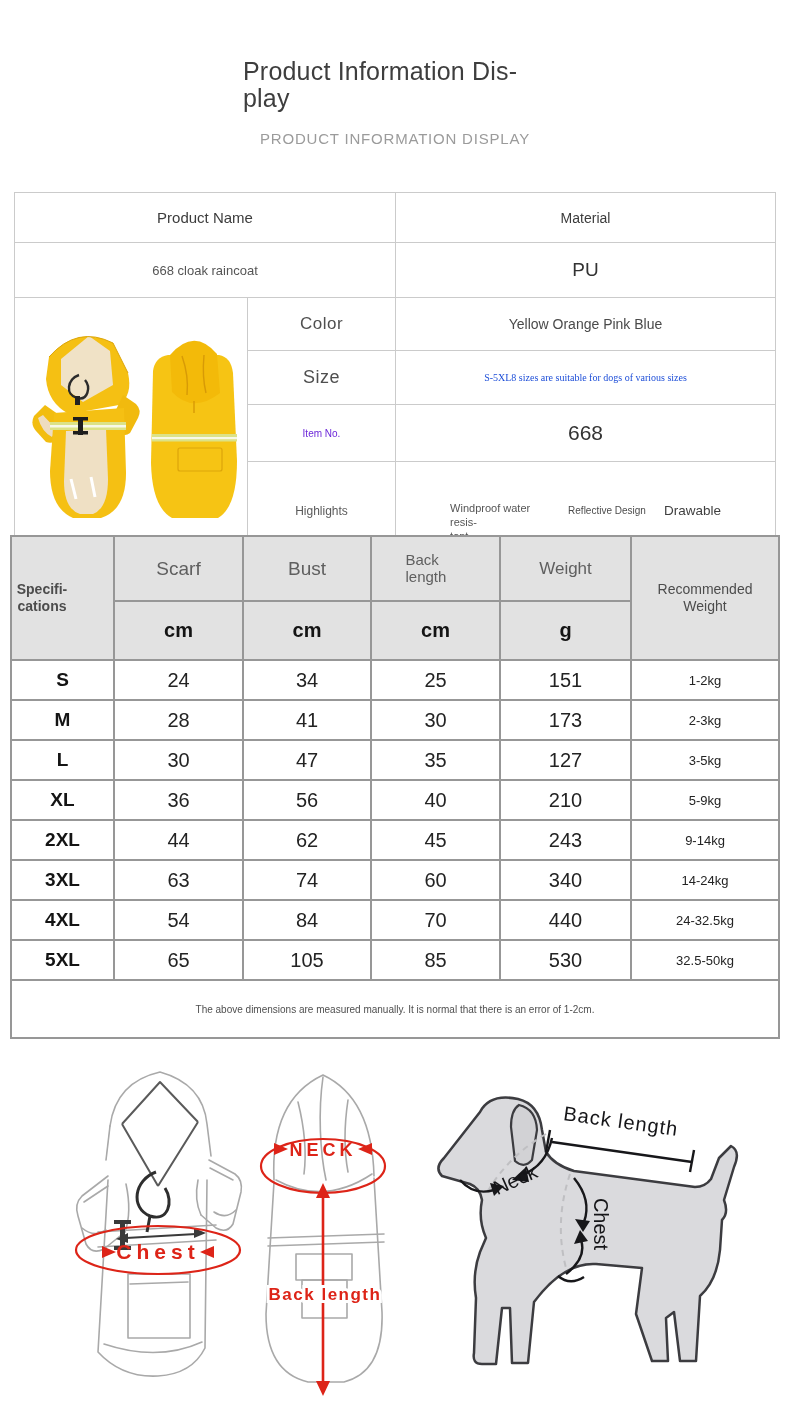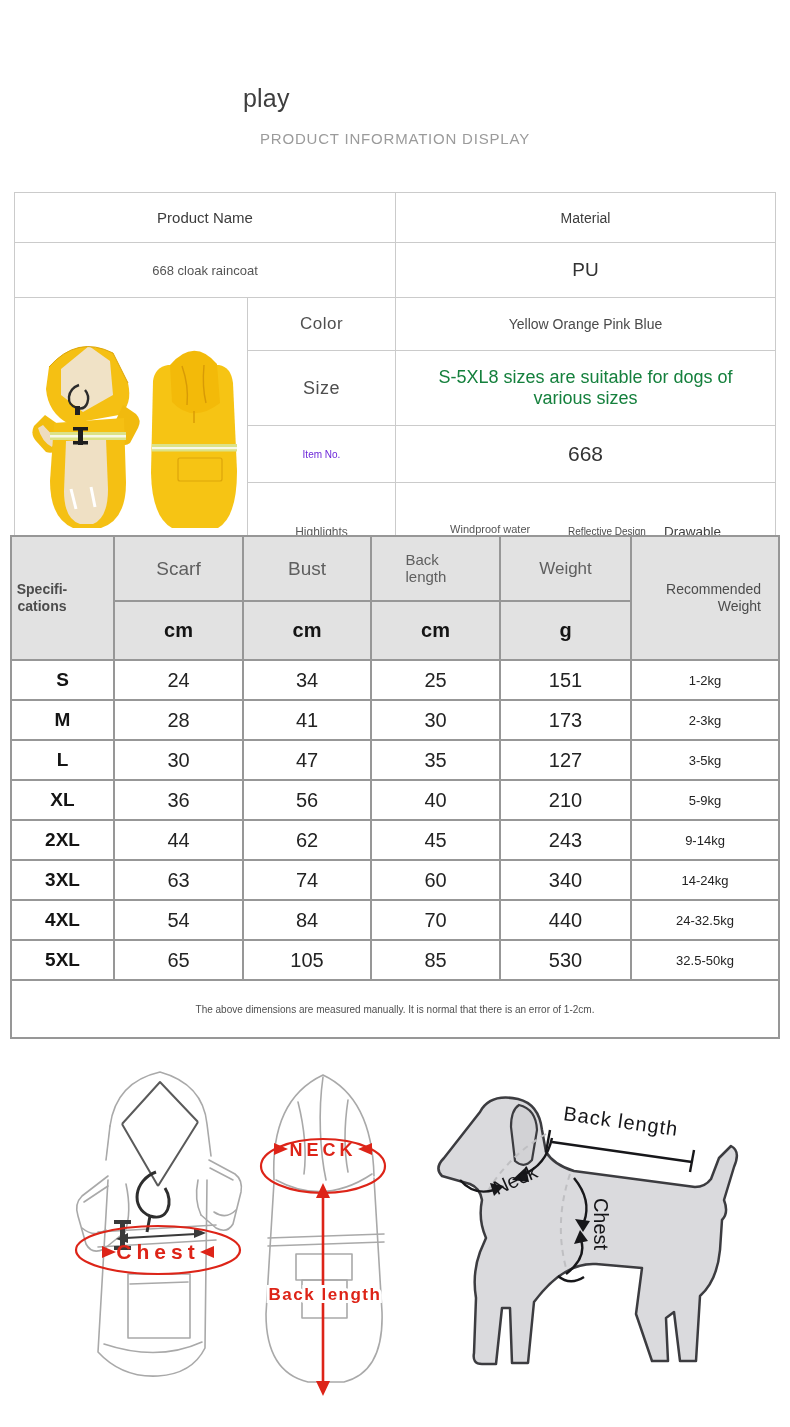--- a/index.html
+++ b/index.html
@@ -19,53 +19,53 @@
   .lbl-lg{font-size:15px;color:#3c3c3c;}
   .lbl-md{font-size:14px;color:#3c3c3c;}
   .val-sm{font-size:13px;color:#555;}
   .val-lg{font-size:19px;color:#333;}
   .val-xl{font-size:21px;color:#333;}
   .side-lbl1{font-size:17px;color:#4f4f4f;letter-spacing:.5px;}
   .side-lbl2{font-size:18px;color:#4f4f4f;letter-spacing:.5px;}
   .side-lbl3{font-size:10px;color:#6d28d9;}
   .side-lbl4{font-size:12px;color:#5a5a5a;}
   .val-color{font-size:14px;color:#4a4a4a;}
-  .val-size{font-size:18px;color:#15803d;}
+  .val-size{font-size:10px;color:#1d4ed8;font-family:Liberation Serif, serif;}
   .hl-wrap{display:flex;align-items:center;justify-content:center;gap:18px;}
   .hl-1{font-size:11px;color:#555;text-align:left;line-height:1.25;width:100px;margin-top:24px;}
   .hl-2{font-size:10px;color:#4c4c4c;}
   .hl-3{font-size:13.5px;color:#3f3f3f;}
   .photo-cell{background:#fff;}
 
   
   #size-table{left:10px;top:535px;width:768px;border-collapse:collapse;table-layout:fixed;}
   #size-table td{border:2px solid #979797;text-align:center;vertical-align:middle;padding:0;}
   #size-table .hd{background:#e2e2e2;}
   .spec-h{font-size:14px;color:#4c4c4c;text-align:left;padding-left:16px;line-height:1.25;font-weight:bold;}
   .col-h{font-size:19px;color:#5f5f5f;}
   .col-h-sm{font-size:15px;color:#5f5f5f;line-height:1.1;}
   .col-h-w{font-size:17px;color:#5f5f5f;}
   .unit{font-size:20px;font-weight:bold;color:#141414;}
   .rec-h{font-size:14px;color:#4c4c4c;text-align:left;line-height:1.2;}
-  .rec-h>div{width:112px;margin:0 auto;text-align:right;}
+  .rec-h>div{width:112px;margin:0 auto;}
   .bl-h>div,.spec-h>div{width:60px;}
   .bl-h>div{margin:0 auto;text-align:left;}
   .size-name{font-size:19px;font-weight:bold;color:#141414;}
   .num{font-size:20px;color:#232323;}
   .rec-val{font-size:13px;color:#232323;}
   .note-cell{font-size:10px;color:#4f4f4f;}
 
   
   svg text{font-family:"Liberation Sans","DejaVu Sans",sans-serif;}
 </style>
 </head>
 <body>
 
 <div class="abs page-title">
-  <br>
+  <span>Product Information Dis-</span><br>
   <span>play</span>
 </div>
 <div class="abs page-subtitle">PRODUCT INFORMATION DISPLAY</div>
 
 <table id="info-table" class="abs">
   <colgroup>
       <col style="width:233px">
       <col style="width:148px">
       <col style="width:380px">
     </colgroup>

